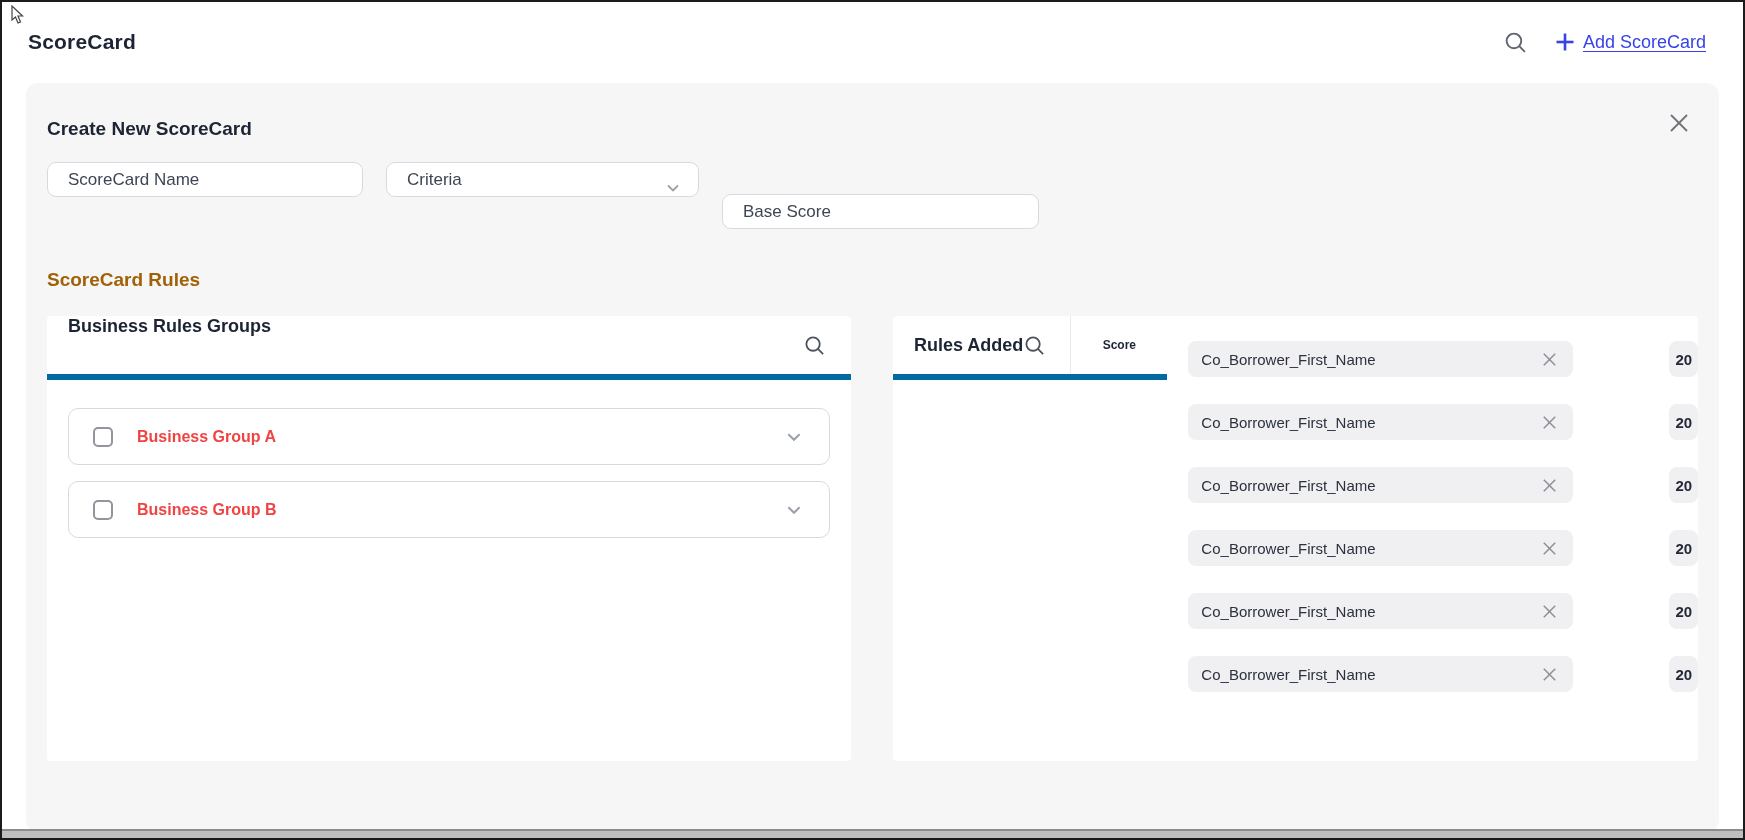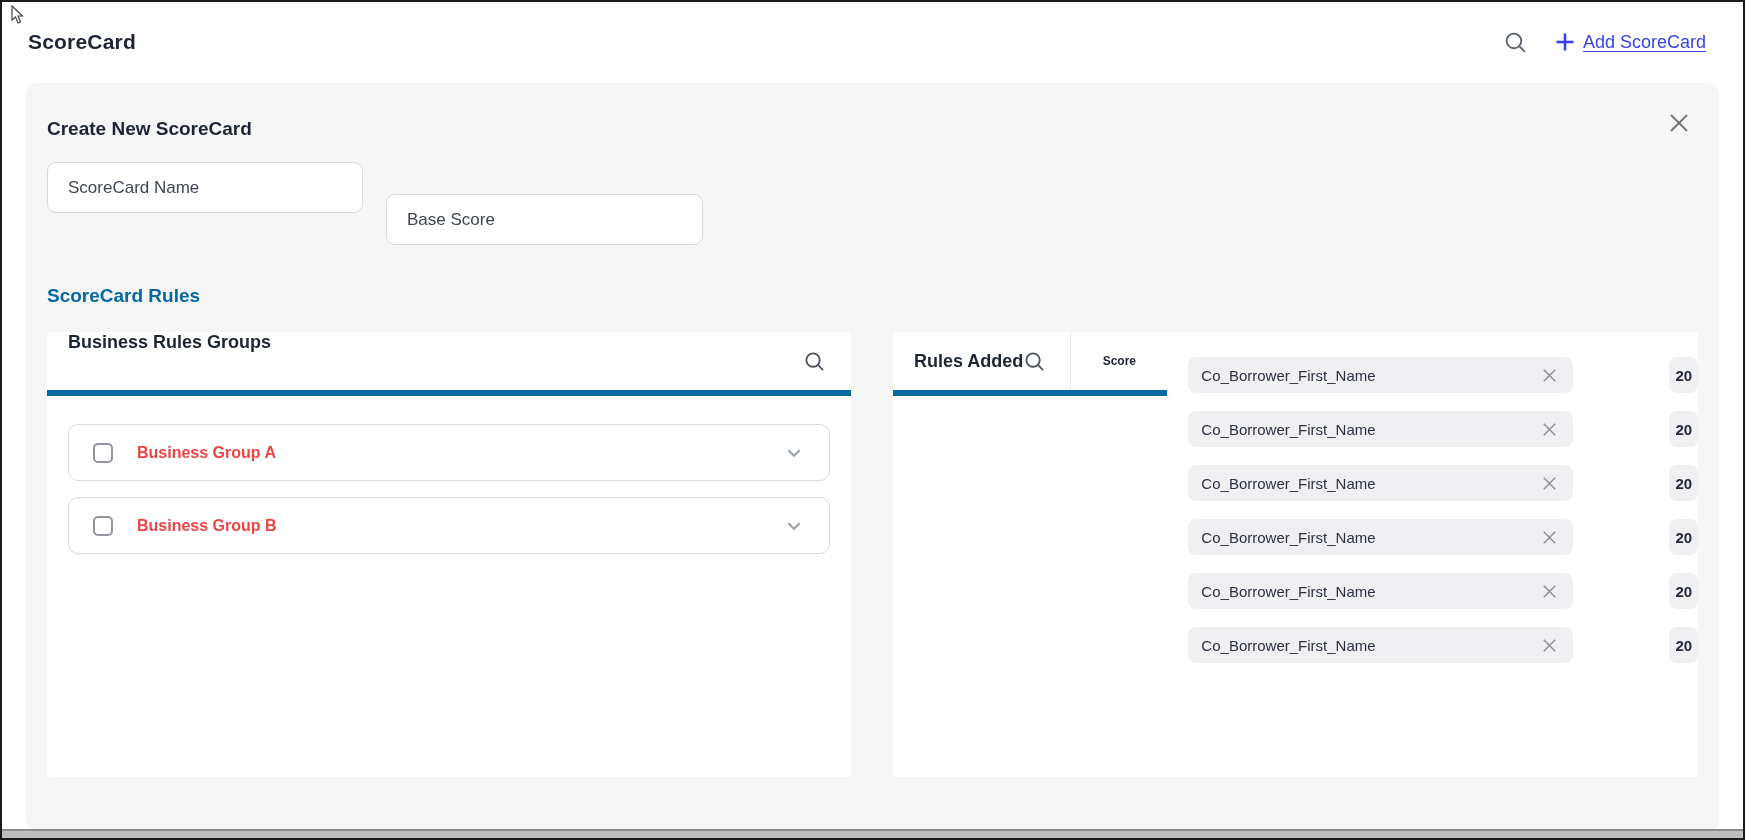--- a/index.html
+++ b/index.html
@@ -32,32 +32,32 @@
     overflow:hidden;
   }
   .panel-title { font-size:19px; font-weight:700; color:#1d2433; }
   .close-btn {
     position:absolute; top:26px; right:26px; width:28px; height:28px;
     background:none; border:none; cursor:pointer; display:flex; align-items:center; justify-content:center;
   }
 
   .fields-row { display:flex; gap:23px; margin-top:22px; }
   .field {
-    height:51px; background:#fff; border:1px solid #d8d9de; border-radius:9px;
+    height:35px; background:#fff; border:1px solid #d8d9de; border-radius:9px;
     font-size:17px; color:#3e4554; padding:0 20px;
     font-family:"Liberation Sans", sans-serif; outline:none;
   }
   .field::placeholder { color:#3e4554; opacity:1; }
   .f-name { width:316px; }
   .f-criteria-wrap { position:relative; width:313px; }
   .f-criteria { width:313px; padding-right:48px; cursor:pointer; }
   .f-criteria-wrap .chev { position:absolute; right:18px; top:18px; pointer-events:none; }
   .f-base { width:317px;margin-top:32px; }
 
-  .rules-heading { font-size:19px; font-weight:700; color:#0369a1; margin-top:40px; }
+  .rules-heading { font-size:19px; font-weight:700; color:#a16207; margin-top:40px; }
 
   .columns { display:flex; gap:42px; margin-top:25px; }
   .subpanel { background:#fff; height:445px; border-radius:4px; overflow:hidden; }
   .subpanel-left { width:806px; }
   .subpanel-right { width:807px; display:flex; flex-direction:row; }
 
   .subpanel-header {
     height:64px; display:flex; 
     border-bottom:6px solid #0369a1; flex-shrink:0;
   }
@@ -80,21 +80,21 @@
   .right-header { padding:0; }
   .right-header .rh-main { flex:1; display:flex; align-items:center; padding:0 24px 0 21px; height:100%; }
   .right-header .sp-search { margin-left:auto; }
   .right-header .score-col {
     width:97px; height:100%; border-left:1px solid #e9eaee;
     display:flex; align-items:center; justify-content:center;
   }
   .right-header .score-col .sp-title { font-size:12px; }
 
   .rules-body { padding:25px 0 0 21px; flex:1; overflow:hidden; }
-  .rule-row { display:flex; align-items:center; margin-bottom:18px;gap:48px; }
+  .rule-row { display:flex; align-items:center; margin-bottom:27px;gap:48px; }
   .rule-pill {
     width:669px; height:36px; background:#f0f0f2; border-radius:8px;
     display:flex; align-items:center; padding:0 12px 0 13px;
   }
   .rule-pill .rule-name { font-size:15px; color:#2c3140; }
   .pill-remove { margin-left:auto; background:none; border:none; cursor:pointer; display:flex; align-items:center; padding:2px; }
   .score-badge {
     margin-left:48px; width:51px; height:36px; background:#f0f0f2; border-radius:8px;
     display:flex; align-items:center; justify-content:center;
     font-size:15px; font-weight:600; color:#24293a;
@@ -149,20 +149,26 @@
     <button class="close-btn">
       <svg width="24" height="24" viewBox="0 0 24 24" fill="none" stroke="#6e7278" stroke-width="1.8">
         <line x1="4" y1="4" x2="20" y2="20"></line>
           <line x1="20" y1="4" x2="4" y2="20"></line>
       </svg>
     </button>
 
     
     <div class="fields-row">
       <input class="field f-name" type="text" placeholder="ScoreCard Name" style="">
+      <div class="f-criteria-wrap">
+        <input class="field f-criteria" type="text" readonly="" placeholder="Criteria" style="">
+        <svg class="chev" width="16" height="16" viewBox="0 0 16 16" fill="none" stroke="#9aa1ac" stroke-width="1.8">
+          <polyline points="3,5.5 8,10.5 13,5.5"></polyline>
+        </svg>
+      </div>
       <input class="field f-base" type="text" placeholder="Base Score" style="">
     </div>
 
     <div class="rules-heading">ScoreCard Rules</div>
 
     <div class="columns">
 
       <div class="subpanel subpanel-left">
         <div class="subpanel-header left-header">
           <span class="sp-title">Business Rules Groups</span>

